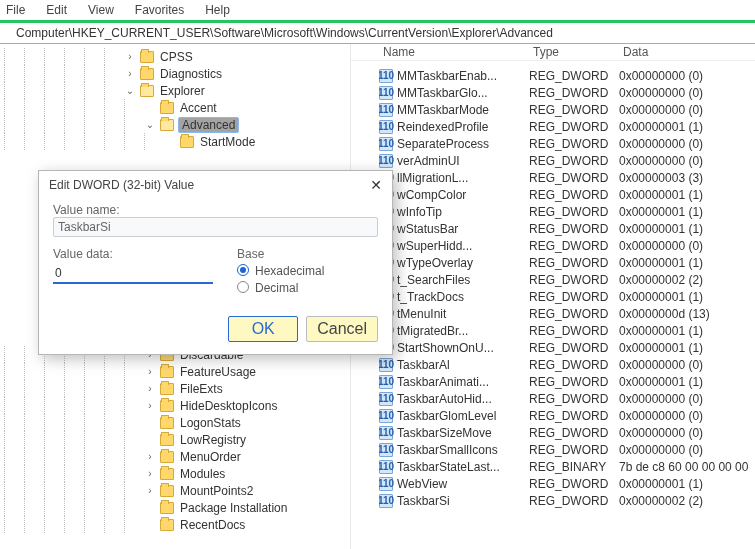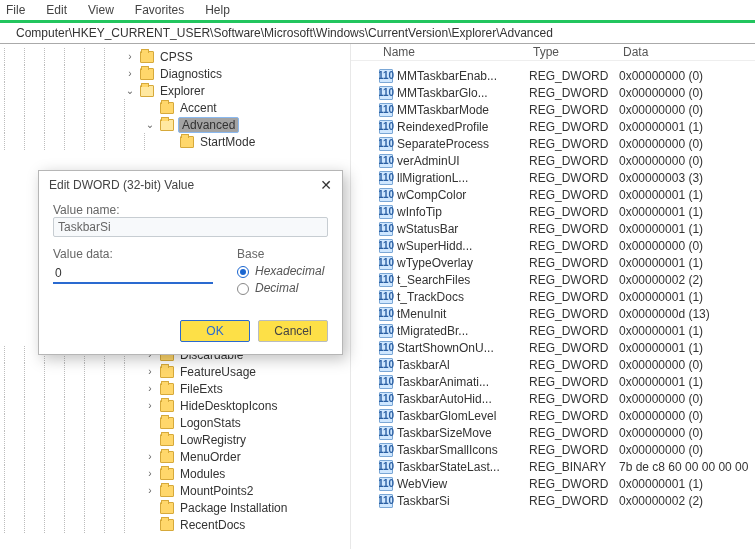--- a/index.html
+++ b/index.html
@@ -100,21 +100,21 @@
   .reg-icon {
     width:14px; height:14px; display:inline-flex; align-items:center; justify-content:center;
     background:#cfe7ff; border:1px solid #7aa7d6; color:#2a5fa3;
     font-size:10px; font-weight:bold; border-radius:1px;
   }
 
   
   .dialog {
     position:absolute;
     left:38px; top:170px;
-    width:305px; height:185px;
+    width:355px; height:185px;
     background:#fff;
     border:1px solid #b6b6b6;
     box-shadow:4px 4px 14px rgba(0,0,0,.25);
     display:flex; flex-direction:column;
     font-size:12px;
     color:#555;
   }
   .dialog-title {
     display:flex; justify-content:space-between; align-items:center;
     padding:6px 10px 4px 10px;
@@ -126,37 +126,37 @@
   .dlg-text {
     width:100%; border:1px solid #c7cdd2; border-radius:2px;
     padding:2px 4px; font-size:12px; background:#f7f9fb; color:#666;
   }
   .dlg-row { display:flex; gap:24px; margin-top:8px; }
   .dlg-col { display:flex; flex-direction:column; gap:3px; }
   .dlg-data {
     width:160px; border:none; border-bottom:2px solid #2a6ad0;
     padding:2px 2px; font-size:12px; background:#fff; color:#333;
   }
-  .radio { display:flex; align-items:flex-end; gap:6px; color:#555;font-style:italic; }
+  .radio { display:flex; align-items:flex-start; gap:6px; color:#555; }
   .radio .dot {
     width:12px; height:12px; border-radius:50%;
     border:1px solid #888; display:inline-flex; align-items:center; justify-content:center;
   }
   .radio.checked .dot { border-color:#1a66d0; }
   .radio.checked .dot::after {
     content:""; width:6px; height:6px; border-radius:50%; background:#1a66d0;
   }
   .dialog-buttons {
     display:flex; justify-content:flex-end; gap:8px;
     padding:8px 14px 12px 14px;
   }
   .btn {
     min-width:70px; padding:3px 10px;
     border:1px solid #b8bcc2; border-radius:2px;
-    background:#fde047; color:#444; font-size:12px;
+    background:#fef9c3; color:#444; font-size:16px;
     cursor:pointer;
   }
   .btn.primary { border-color:#2a6ad0; color:#2a6ad0; }
 
   
 </style>
 </head>
 <body>
 
 <div class="menubar">

